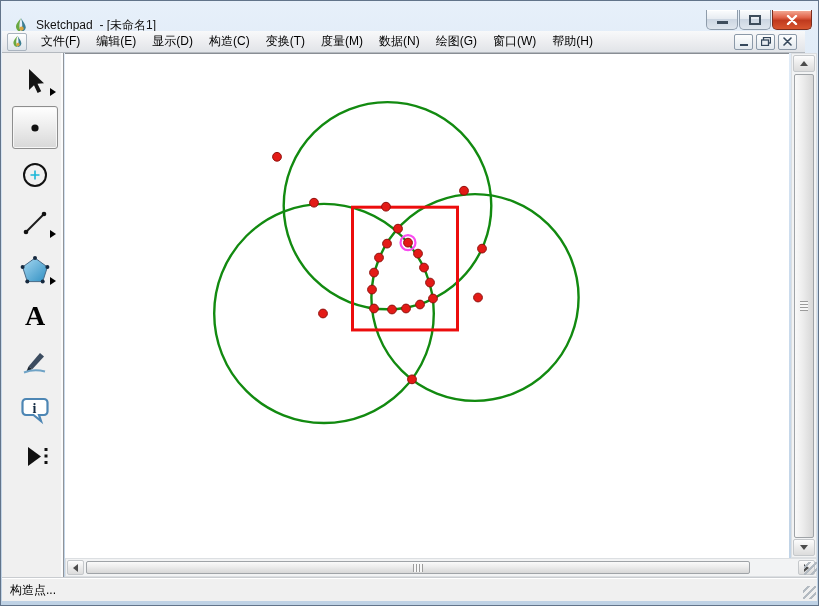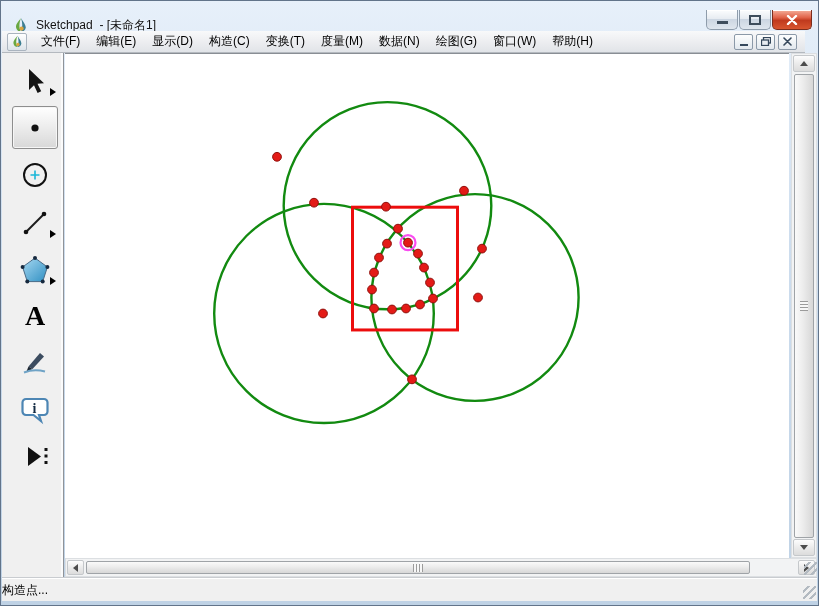--- a/index.html
+++ b/index.html
@@ -78,21 +78,21 @@
     border:1px solid #9fa3a7; border-radius:2px;
     background:linear-gradient(#fafafa,#ececec 45%,#d7d7d7); }
   .h-grip { position:absolute; top:2px; left:50%; margin-left:-5px; width:10px; height:8px;
     background:repeating-linear-gradient(90deg,#9b9b9b 0 1px,#f7f7f7 1px 3px); }
   .corner-grip { position:absolute; width:13px; height:13px;
     background:repeating-linear-gradient(135deg,transparent 0 3px,#b3bac1 3px 5px); }
 
   
   .statusbar { position:absolute; left:1px; top:577px; right:1px; height:23px;
     background:#f0f0f0; border-top:1px solid #ffffff; box-shadow:0 -1px 0 #c9ccd0;
-    display:flex; align-items:center; padding-left:0; }
+    display:flex; align-items:center; padding-left:8px; }
 </style>
 </head>
 <body>
 
 <div class="window">
 
   <div class="titlebar">
     <svg class="app-icon" viewBox="0 0 16 16">
       <path d="M8 1 C5 5 2.3 7.5 3.2 11 A5.2 5.2 0 0 0 8 14.7 C5.6 10.5 6.2 5.5 8 1 Z" fill="#69a842"></path>
       <path d="M8 1 C10.2 5 12.6 7.2 12.8 10.4 A5.2 5.2 0 0 1 8 14.7 C9.8 10.5 9.6 5.5 8 1 Z" fill="#3c7e92"></path>

